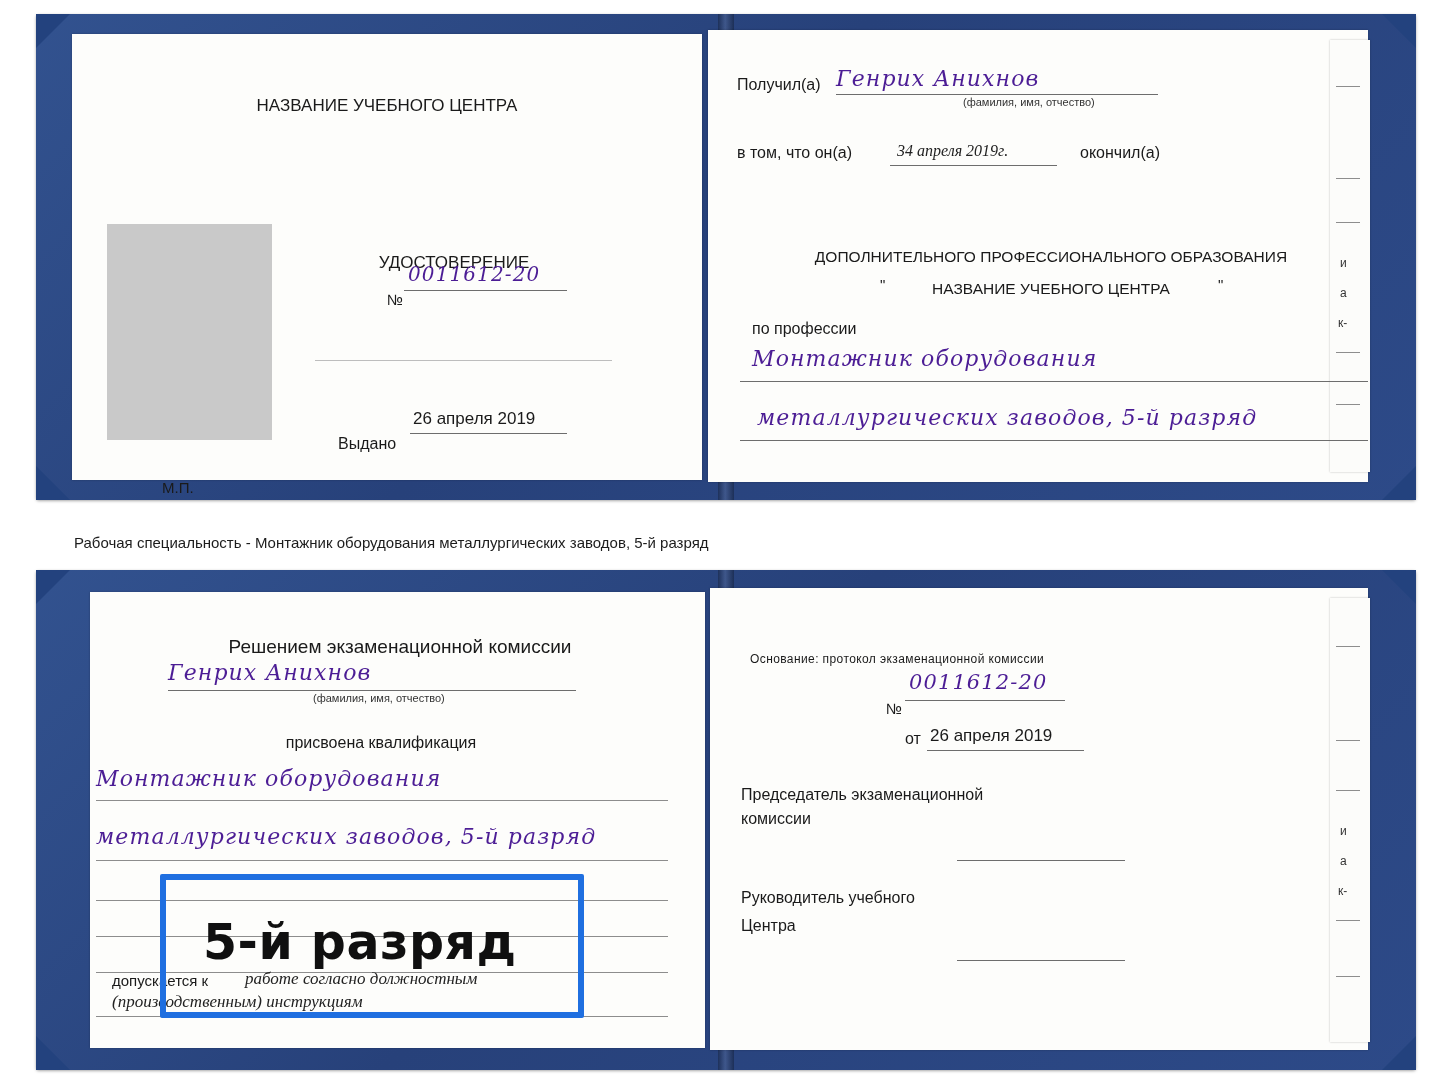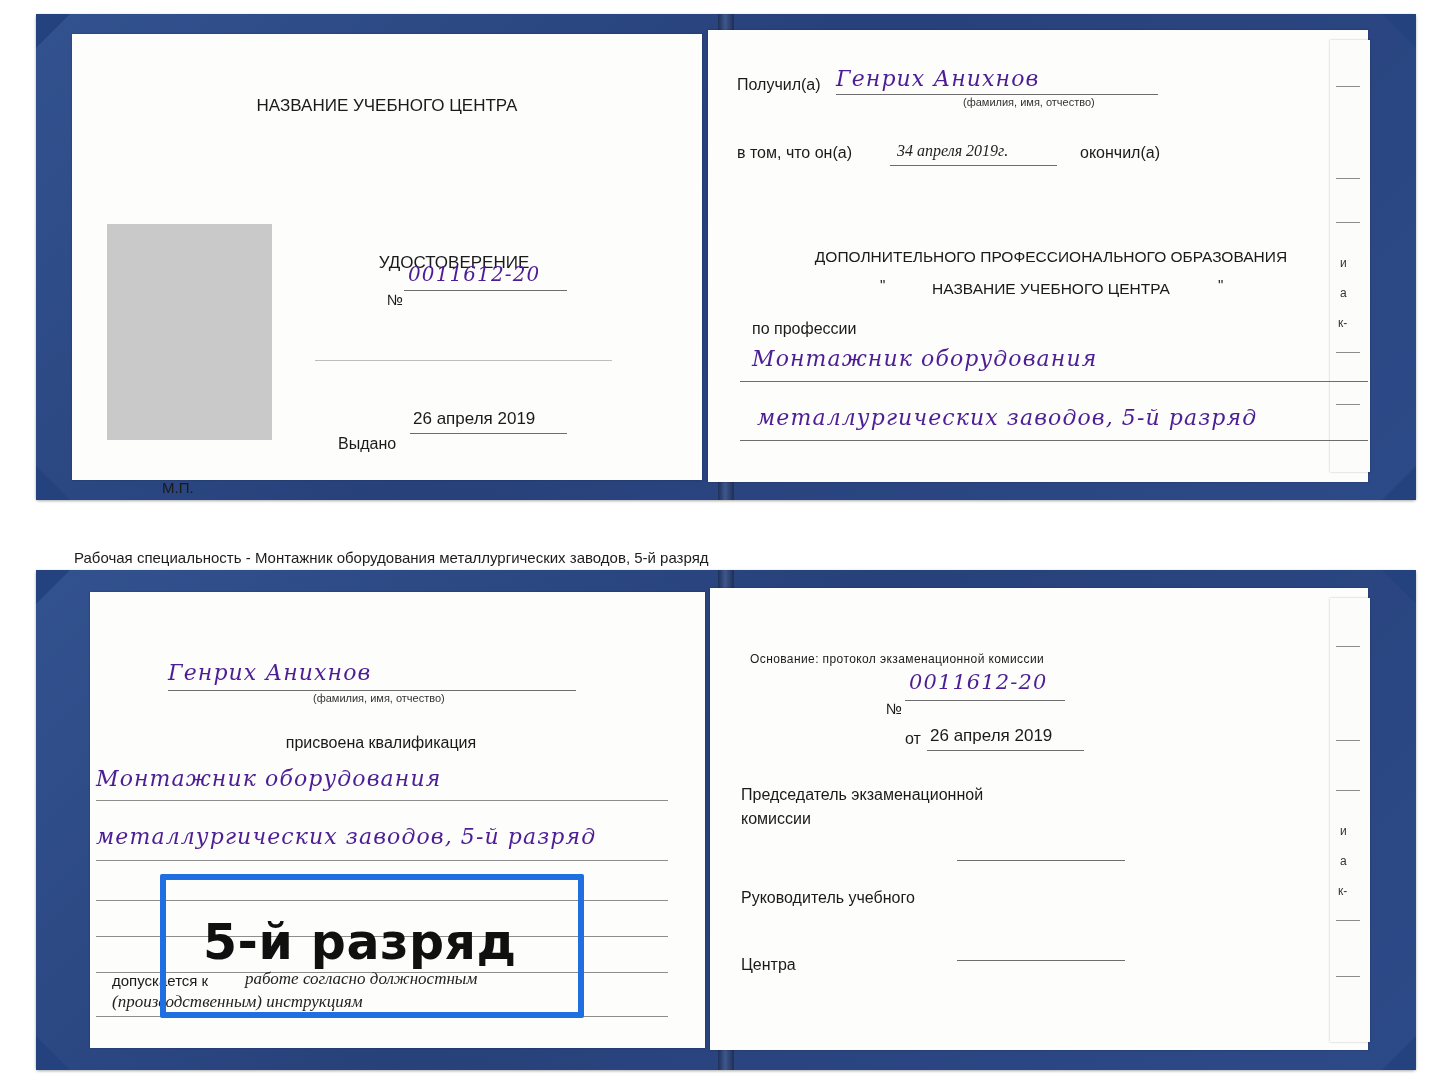--- a/index.html
+++ b/index.html
@@ -180,33 +180,34 @@
 
   <div class="ruled" style="left:1336px; top:86px; width:24px;"></div>
   <div class="ruled" style="left:1336px; top:178px; width:24px;"></div>
   <div class="ruled" style="left:1336px; top:222px; width:24px;"></div>
   <div class="edge-text" style="left:1340px; top:256px;">и</div>
   <div class="edge-text" style="left:1340px; top:286px;">а</div>
   <div class="edge-text" style="left:1338px; top:316px;">к-</div>
   <div class="ruled" style="left:1336px; top:352px; width:24px;"></div>
   <div class="ruled" style="left:1336px; top:404px; width:24px;"></div>
 
-  <div class="caption" style="left:74px; top:534px;margin-top:15px;">Рабочая специальность - Монтажник оборудования металлургических заводов, 5-й разряд</div>
+  <div class="caption" style="left:74px; top:534px;">Рабочая специальность - Монтажник оборудования металлургических заводов, 5-й разряд</div>
 
   <div class="book" style="left:36px; top:570px; width:1380px; height:500px;">
     <div class="corner tl"></div>
     <div class="corner tr"></div>
     <div class="corner bl"></div>
     <div class="corner br"></div>
   </div>
 
   <div class="leaf" style="left:90px; top:592px; width:615px; height:456px;"></div>
   <div class="leaf" style="left:710px; top:588px; width:658px; height:462px;"></div>
   <div class="leaf right-stub" style="left:1330px; top:598px; width:40px; height:444px;"></div>
 
+  <div class="t b center" style="left:400px; top:612px; font-size:19px;">Решением экзаменационной комиссии</div>
 
   <div class="t hand-strong" style="left:168px; top:660px; font-size:22px;">Генрих Анихнов</div>
   <div class="line dark" style="left:168px; top:690px; width:408px;"></div>
   <div class="t" style="left:313px; top:692px; font-size:11px; color:#333;">(фамилия, имя, отчество)</div>
 
   <div class="t center" style="left:381px; top:734px; font-size:16px;">присвоена квалификация</div>
 
   <div class="t hand-strong" style="left:96px; top:766px; font-size:22px;">Монтажник оборудования</div>
   <div class="ruled" style="left:96px; top:800px; width:572px;"></div>
   <div class="t hand-strong" style="left:96px; top:824px; font-size:22px;">металлургических заводов, 5-й разряд</div>
@@ -231,21 +232,21 @@
 
   <div class="t" style="left:905px; top:730px; font-size:16px;">от</div>
   <div class="t" style="left:930px; top:726px; font-size:17px;">26 апреля 2019</div>
   <div class="line dark" style="left:927px; top:750px; width:157px;"></div>
 
   <div class="t" style="left:741px; top:786px; font-size:16px;">Председатель экзаменационной</div>
   <div class="t" style="left:741px; top:810px; font-size:16px;">комиссии</div>
   <div class="line dark" style="left:957px; top:860px; width:168px;"></div>
 
   <div class="t" style="left:741px; top:889px; font-size:16px;">Руководитель учебного</div>
-  <div class="t" style="left:741px; top:956px; font-size:16px;">Центра</div>
+  <div class="t" style="left:741px; top:917px; font-size:16px;">Центра</div>
   <div class="line dark" style="left:957px; top:960px; width:168px;"></div>
 
   <div class="ruled" style="left:1336px; top:646px; width:24px;"></div>
   <div class="ruled" style="left:1336px; top:740px; width:24px;"></div>
   <div class="ruled" style="left:1336px; top:790px; width:24px;"></div>
   <div class="edge-text" style="left:1340px; top:824px;">и</div>
   <div class="edge-text" style="left:1340px; top:854px;">а</div>
   <div class="edge-text" style="left:1338px; top:884px;">к-</div>
   <div class="ruled" style="left:1336px; top:920px; width:24px;"></div>
   <div class="ruled" style="left:1336px; top:976px; width:24px;"></div>

